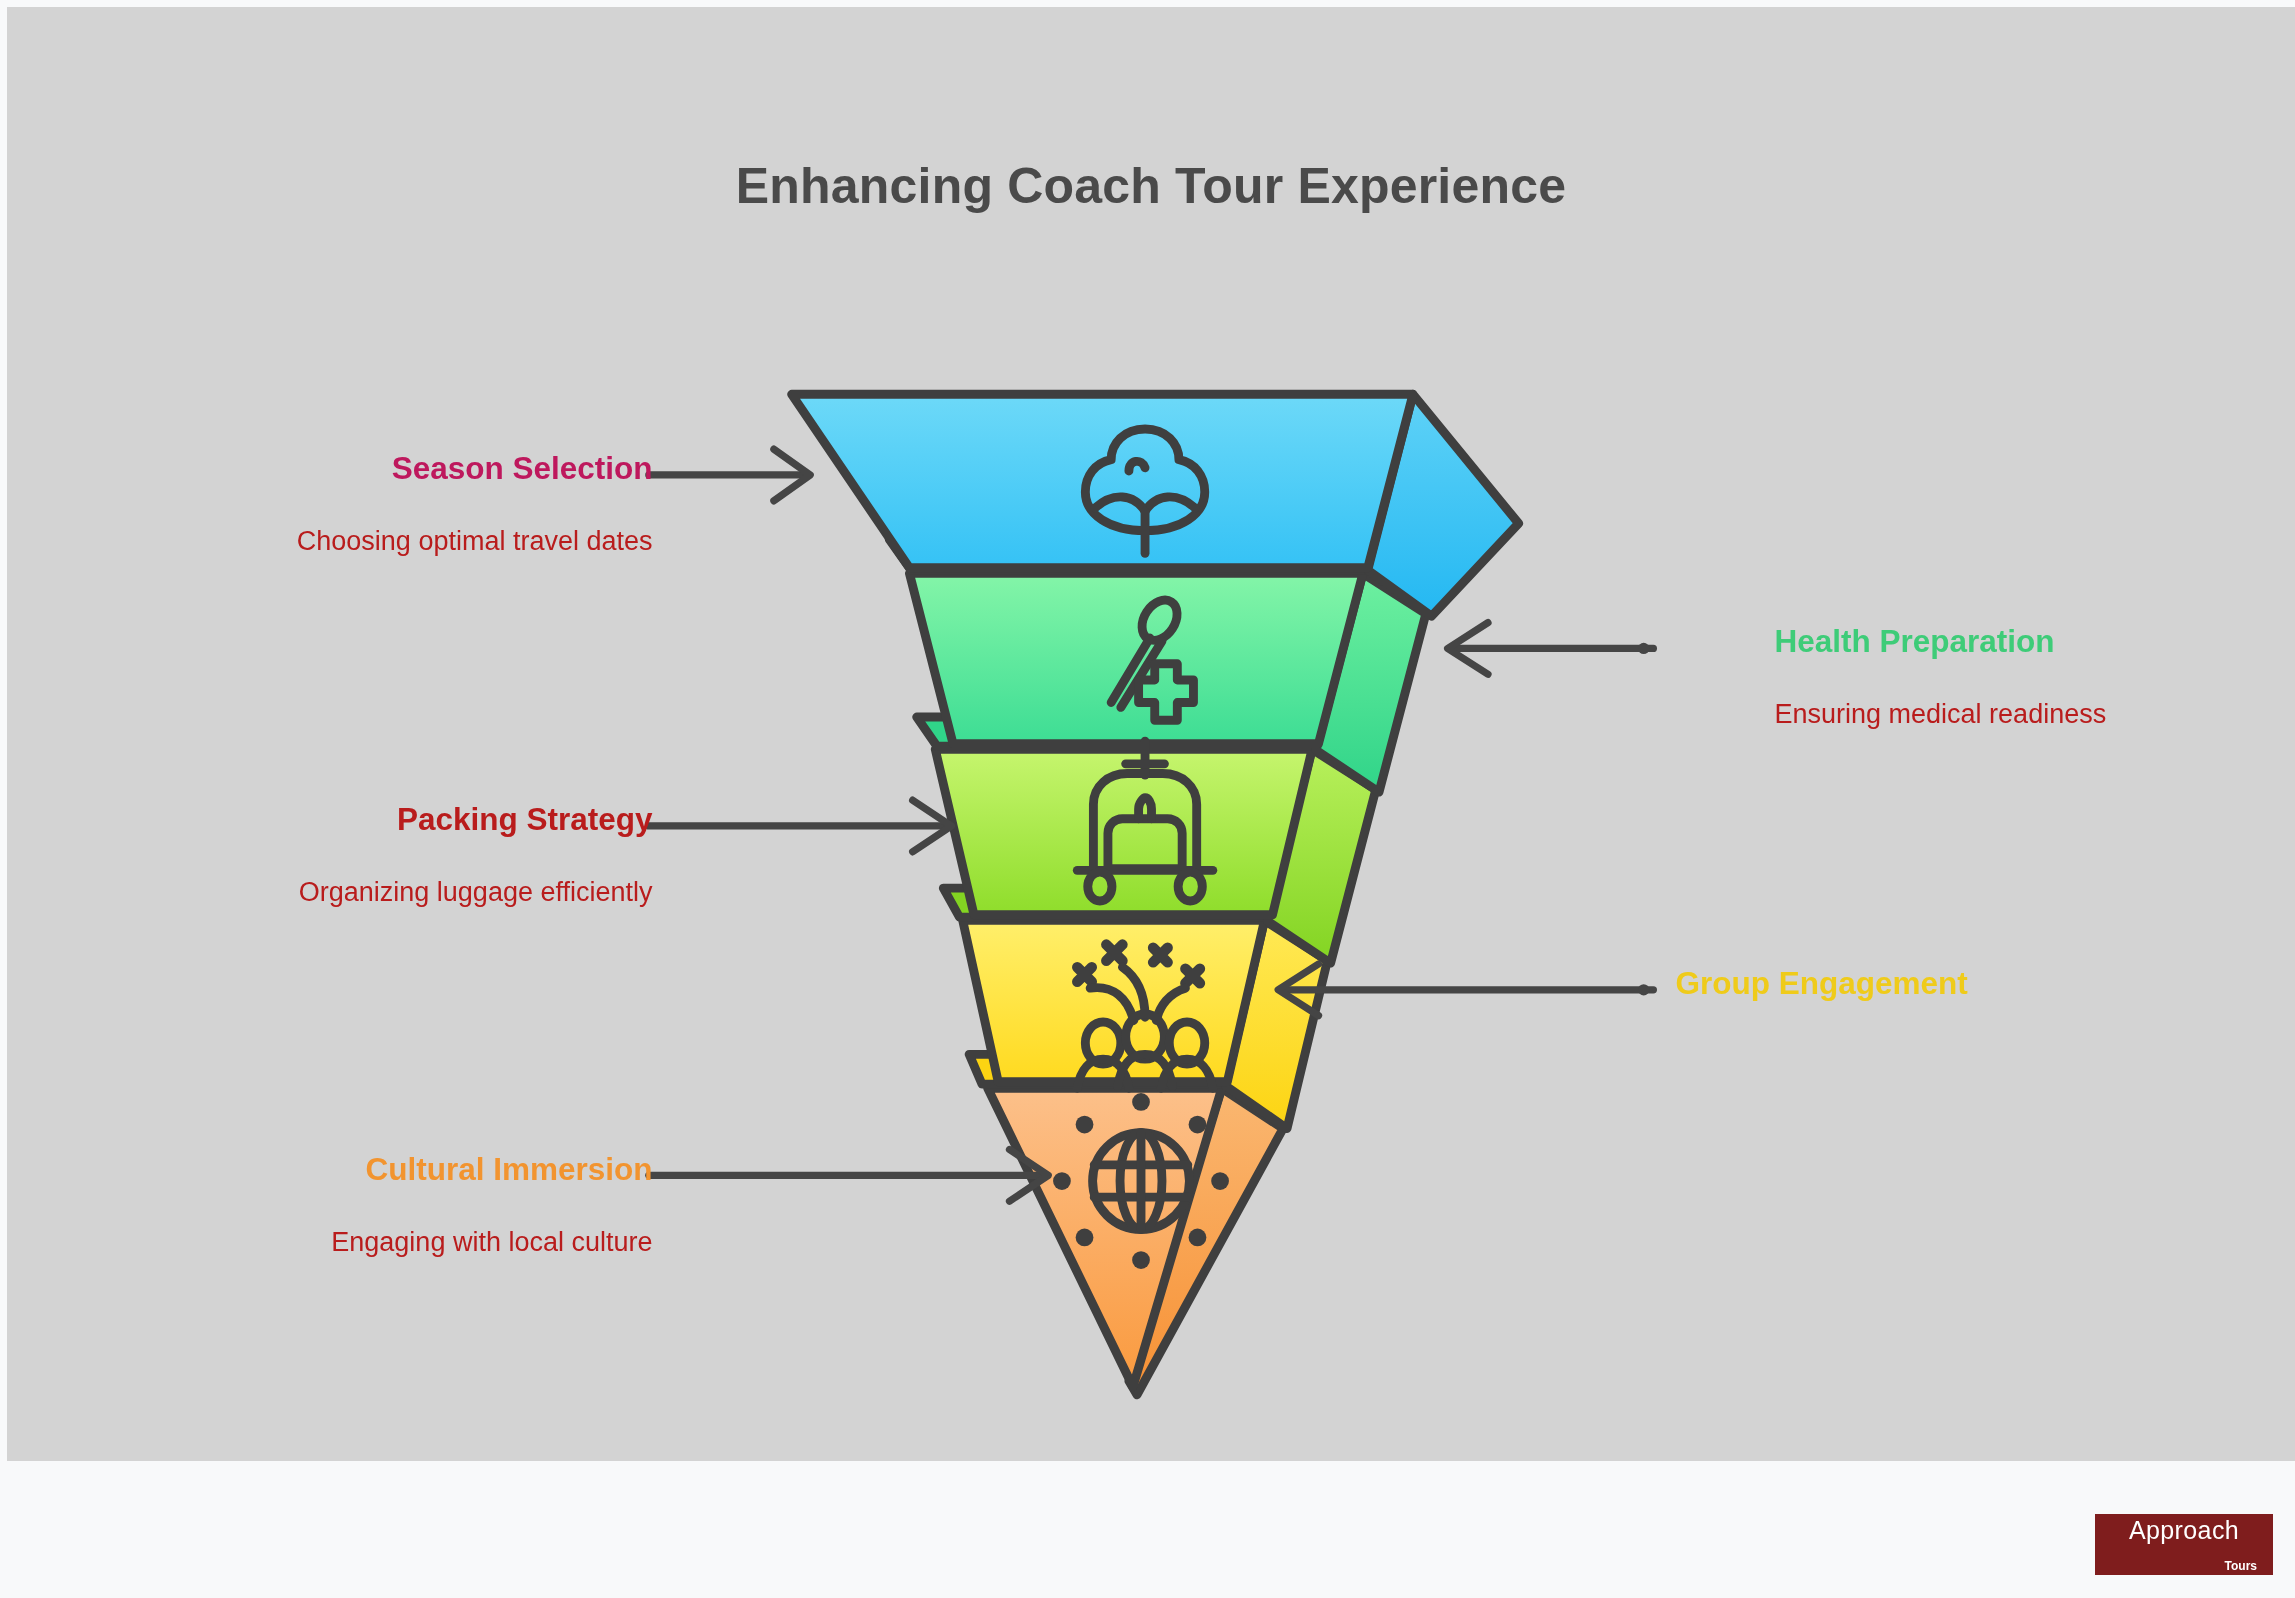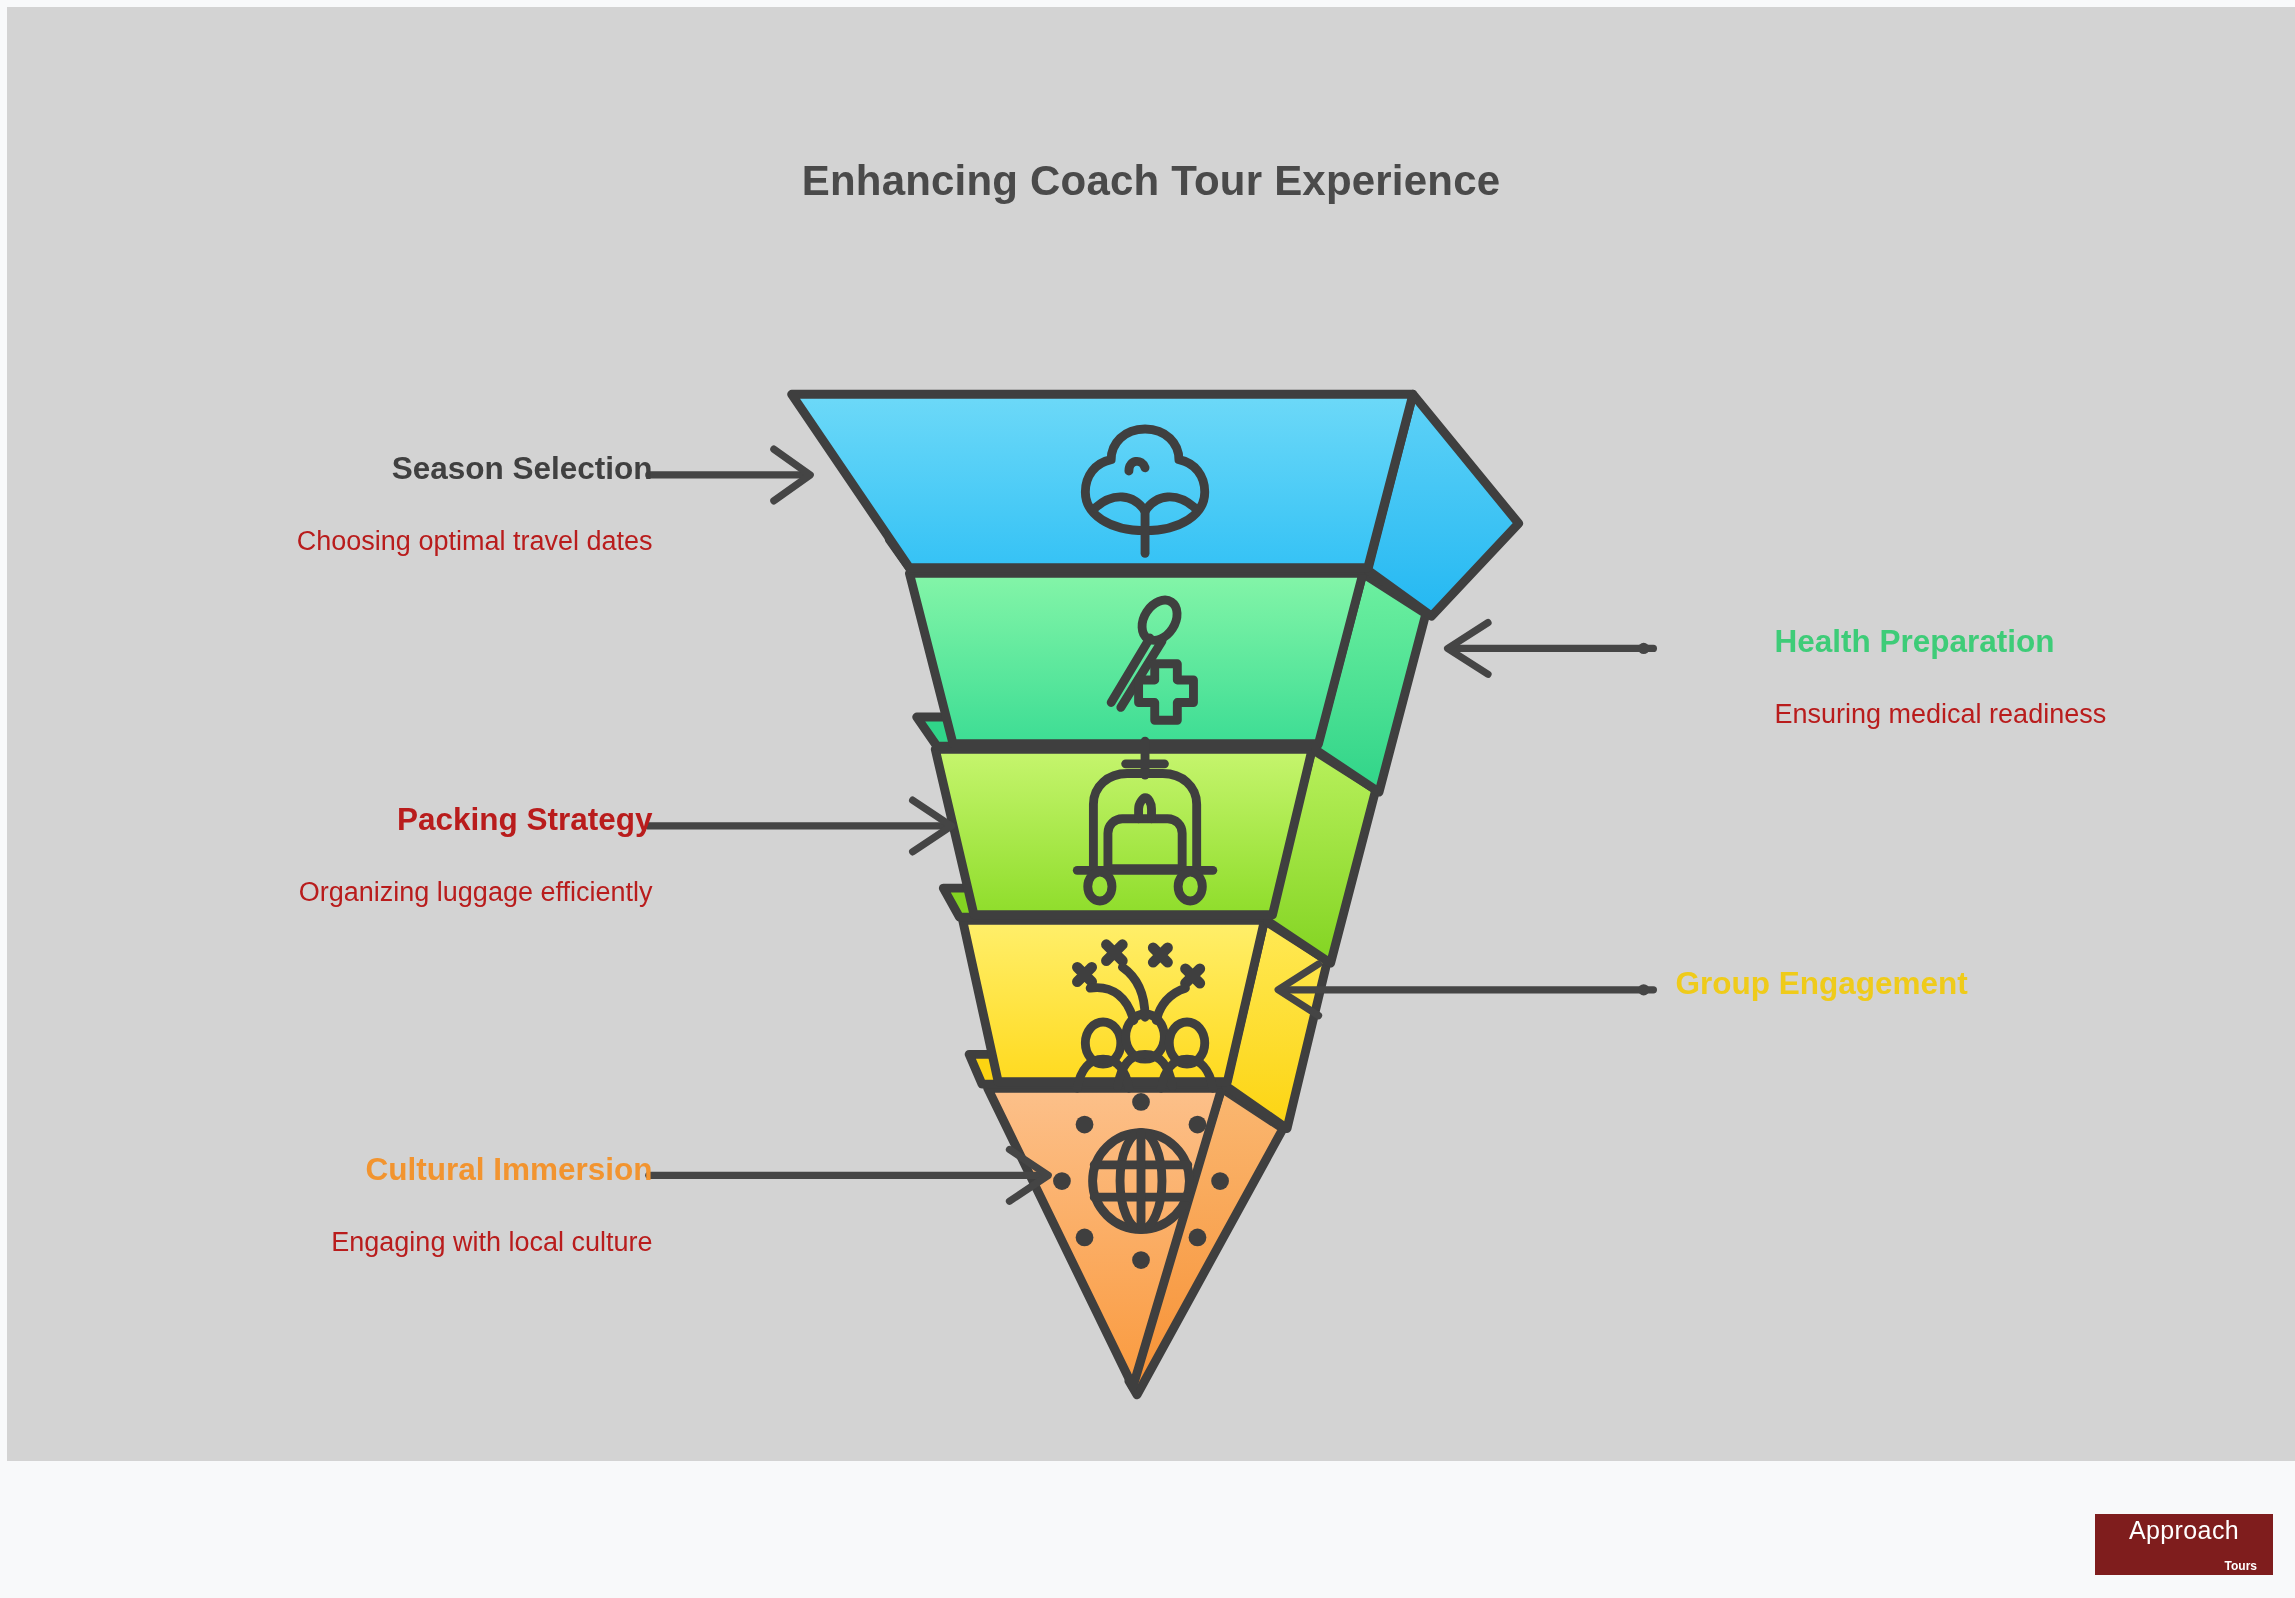--- a/index.html
+++ b/index.html
@@ -27,21 +27,21 @@
     height: 1454px;
     background: #d3d3d3;
     overflow: hidden;
   }
   #title {
     position: absolute;
     left: 0;
     top: 150px;
     width: 2289px;
     text-align: center;
-    font-size: 42px;
+    font-size: 50px;
     font-weight: bold;
     color: #4a4a4a;
     letter-spacing: 0.2px;
     white-space: nowrap;
   }
   
   .label-block {
     position: absolute;
   }
   .label-block.left {
@@ -277,21 +277,21 @@
         </g>
 
         <g>
           <path d="M 795 1448 L 1285 1448"></path>
           <path d="M 1242 1416 L 1290 1448 L 1242 1480"></path>
         </g>
       </g>
     </svg>
 
     <div class="label-block left" style="right:1643px; top:444px; width:565px;">
-      <div class="label-title" style="color:#404040;">Season Selection</div>
+      <div class="label-title" style="color:#be185d;">Season Selection</div>
       <div class="label-desc">Choosing optimal travel dates</div>
     </div>
 
     <div class="label-block right" style="left:1768px; top:617px; width:581px;">
       <div class="label-title" style="color:#3ecc78;">Health Preparation</div>
       <div class="label-desc">Ensuring medical readiness</div>
     </div>
 
     <div class="label-block left" style="right:1643px; top:795px; width:565px;">
       <div class="label-title" style="color:#b91c1c;">Packing Strategy</div>

